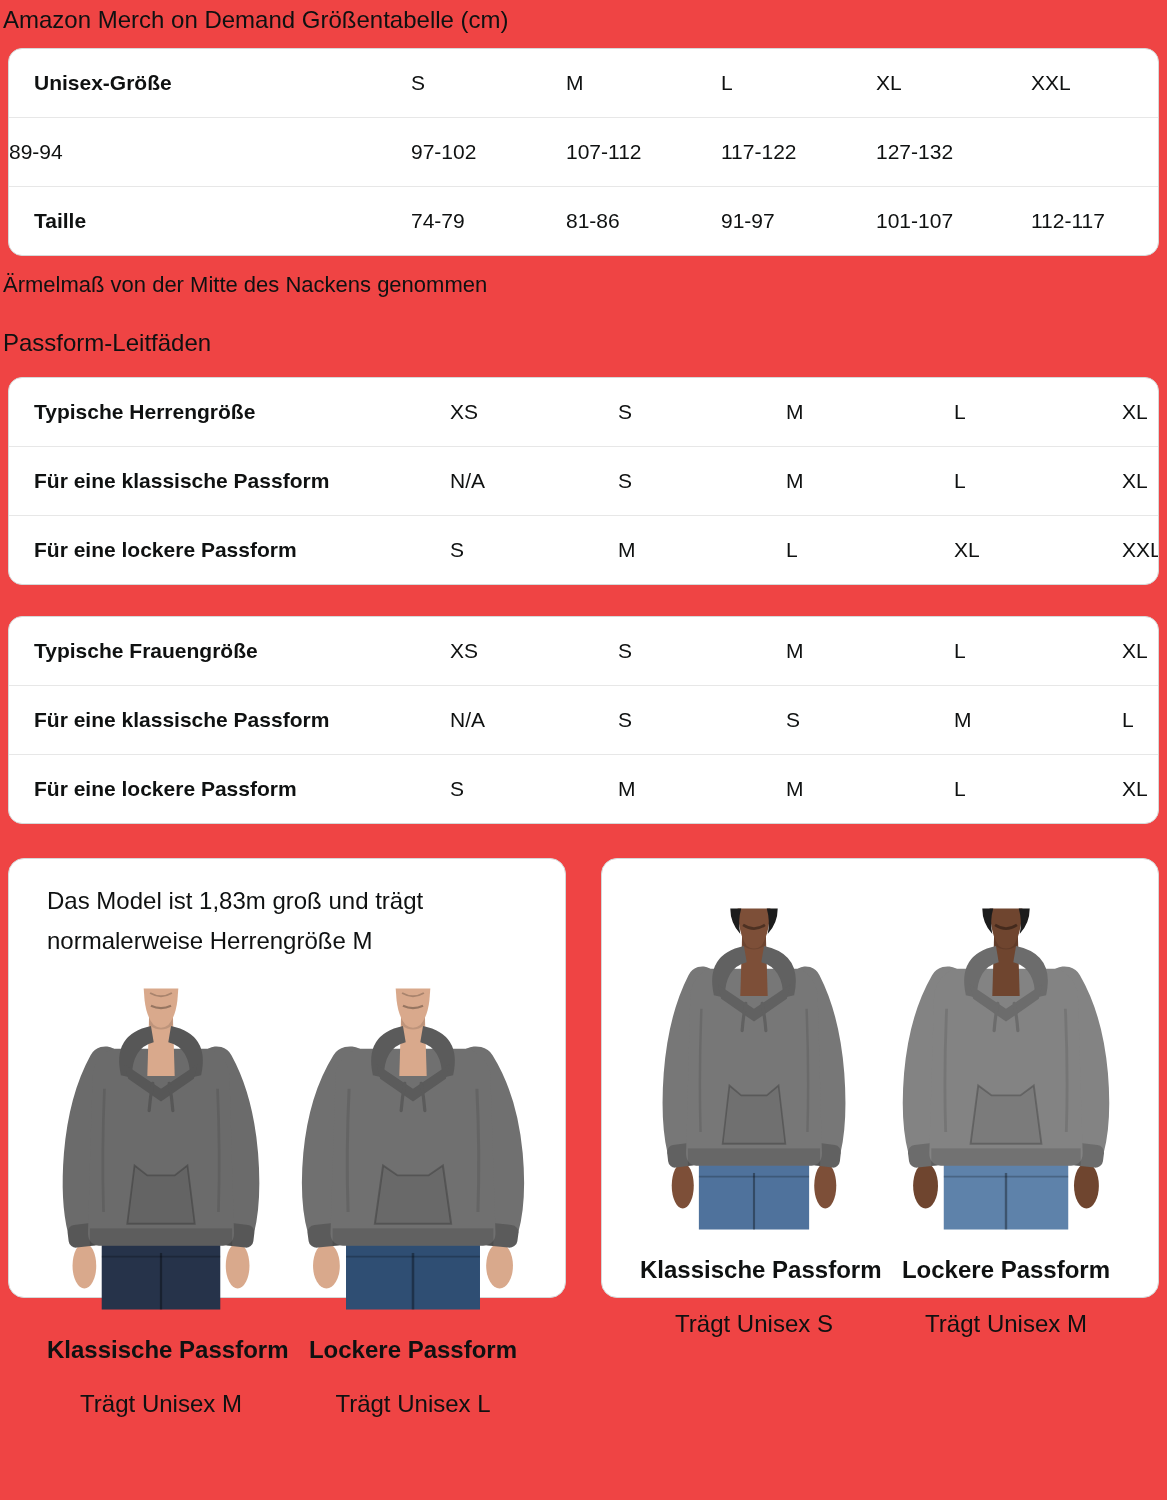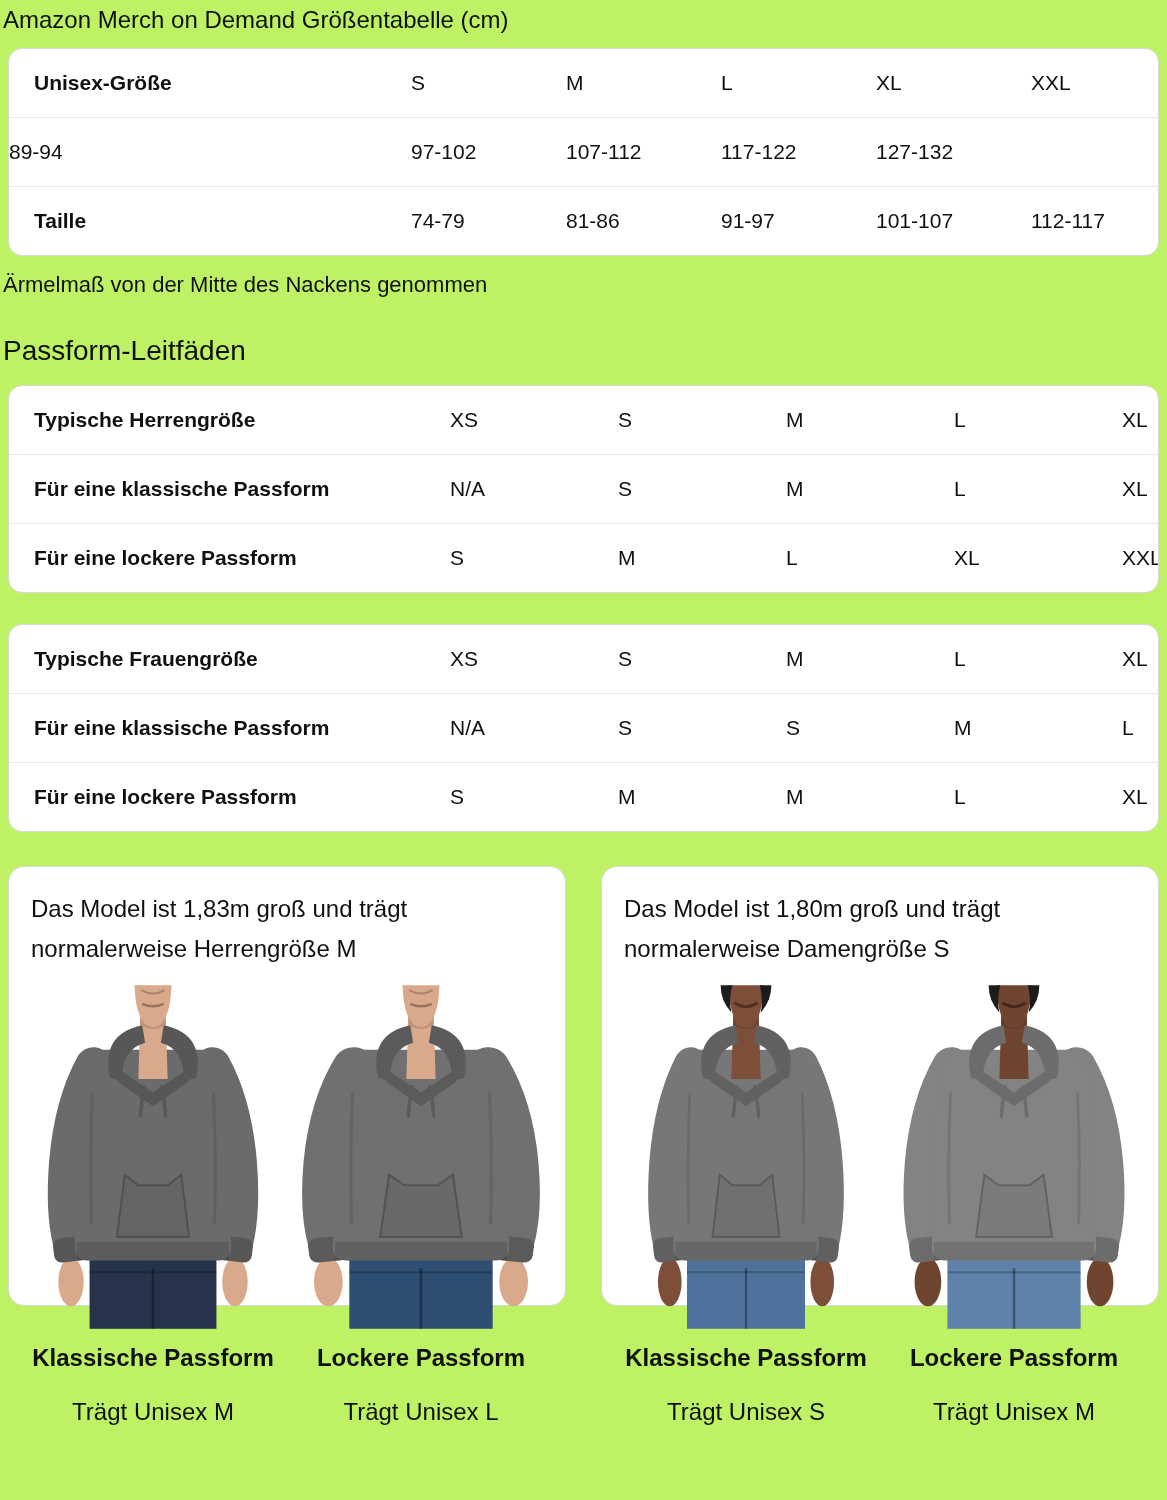--- a/index.html
+++ b/index.html
@@ -1,36 +1,36 @@
 <!DOCTYPE html>
 <html><head>
 <meta charset="utf-8">
 <style>
   html,body { margin:0; padding:0; background:#ffffff; }
   body { width:1167px; font-family:"Liberation Sans", sans-serif; color:#0f1111; }
-  .page { width:1167px; height:1500px; position:relative; overflow:hidden; background:#bef264; }
+  .page { width:1167px; height:1500px; position:relative; overflow:hidden; background:#ef4444; }
 
   .page-title { margin:6px 0 0 3px; font-size:24px; font-weight:400; line-height:28px; }
 
   .tbl { border:1px solid #d5d9d9; border-radius:14px; margin:0 8px; background:#fff; overflow:hidden; }
   .tbl-size { margin-top:14px; }
   .tbl-row { display:grid; align-items:center; height:68px; border-top:1px solid #e7e7e7; font-size:21px; }
   .tbl-row:first-child { border-top:none; }
   .tbl-size .tbl-row { grid-template-columns:402px 155px 155px 155px 155px 1fr; }
   .tbl-fit  .tbl-row { grid-template-columns:403px 130px 130px 130px 130px 130px 1fr;gap:38px; }
   .lbl { padding-left:25px; font-weight:bold; white-space:nowrap; }
   .val { white-space:nowrap; }
 
   .note { margin:16px 0 0 3px; font-size:22px; line-height:25px; }
-  .fit-heading { margin:40px 0 0 3px; font-size:28px; font-weight:400; line-height:28px; }
+  .fit-heading { margin:32px 0 0 3px; font-size:24px; font-weight:400; line-height:28px; }
   .tbl-fit-a { margin-top:20px; }
   .tbl-fit-b { margin-top:31px; }
 
   .cards-row { display:flex; gap:35px; margin:34px 8px 0; }
-  .card { flex:1; box-sizing:border-box; height:440px; border:1px solid #d5d9d9; border-radius:16px; padding:22px 22px 24px; background:#fff; }
+  .card { flex:1; box-sizing:border-box; height:440px; border:1px solid #d5d9d9; border-radius:16px; padding:22px 38px 24px; background:#fff; }
   .card-desc { font-size:24px; line-height:40px; max-width:472px; }
   .figures { display:flex; gap:24px; margin-top:12px; }
   .fig-block { flex:1; min-width:0; text-align:center; }
   .fig-art { height:352px; }
   .fig-art svg { width:100%; height:100%; display:block; }
   .fig-caption { font-weight:bold; font-size:24px; line-height:30px; margin-top:10px; white-space:nowrap; }
   .fig-sub { font-size:24px; line-height:30px; margin-top:24px; white-space:nowrap; }
 </style>
 </head>
 <body>
@@ -209,21 +209,20 @@
   </g>
   </svg>
             </div>
           <div class="fig-caption">Lockere Passform</div>
           <div class="fig-sub">Trägt Unisex L</div>
         </div>
       </div>
     </div>
 
     <div class="card">
-      <div class="card-desc">Das Model ist 1,80m groß und trägt normalerweise Damengröße S</div>
       <div class="figures">
         <div class="fig-block">
           <div class="fig-art" style="--skin: #7d4f38; --hair: #1c1c1c; --hoodie: #777777; --hoodie-dark: #616161; --jeans: #4f729c;">
               <svg viewBox="0 0 250 352" xmlns="http://www.w3.org/2000/svg" preserveAspectRatio="xMidYMid meet">
   <g transform="translate(125 0) scale(0.93 1) translate(-125 0)">
     <path d="M64,82 Q42,122 37,182 Q33,232 41,264" stroke="var(--hoodie)" stroke-width="37" stroke-linecap="round" fill="none"></path>
     <path d="M186,82 Q208,122 213,182 Q217,232 209,264" stroke="var(--hoodie)" stroke-width="37" stroke-linecap="round" fill="none"></path>
     <ellipse cx="41" cy="304" rx="13" ry="25" fill="var(--skin)"></ellipse>
     <ellipse cx="209" cy="304" rx="13" ry="25" fill="var(--skin)"></ellipse>
     <g fill="var(--hoodie-dark)">

